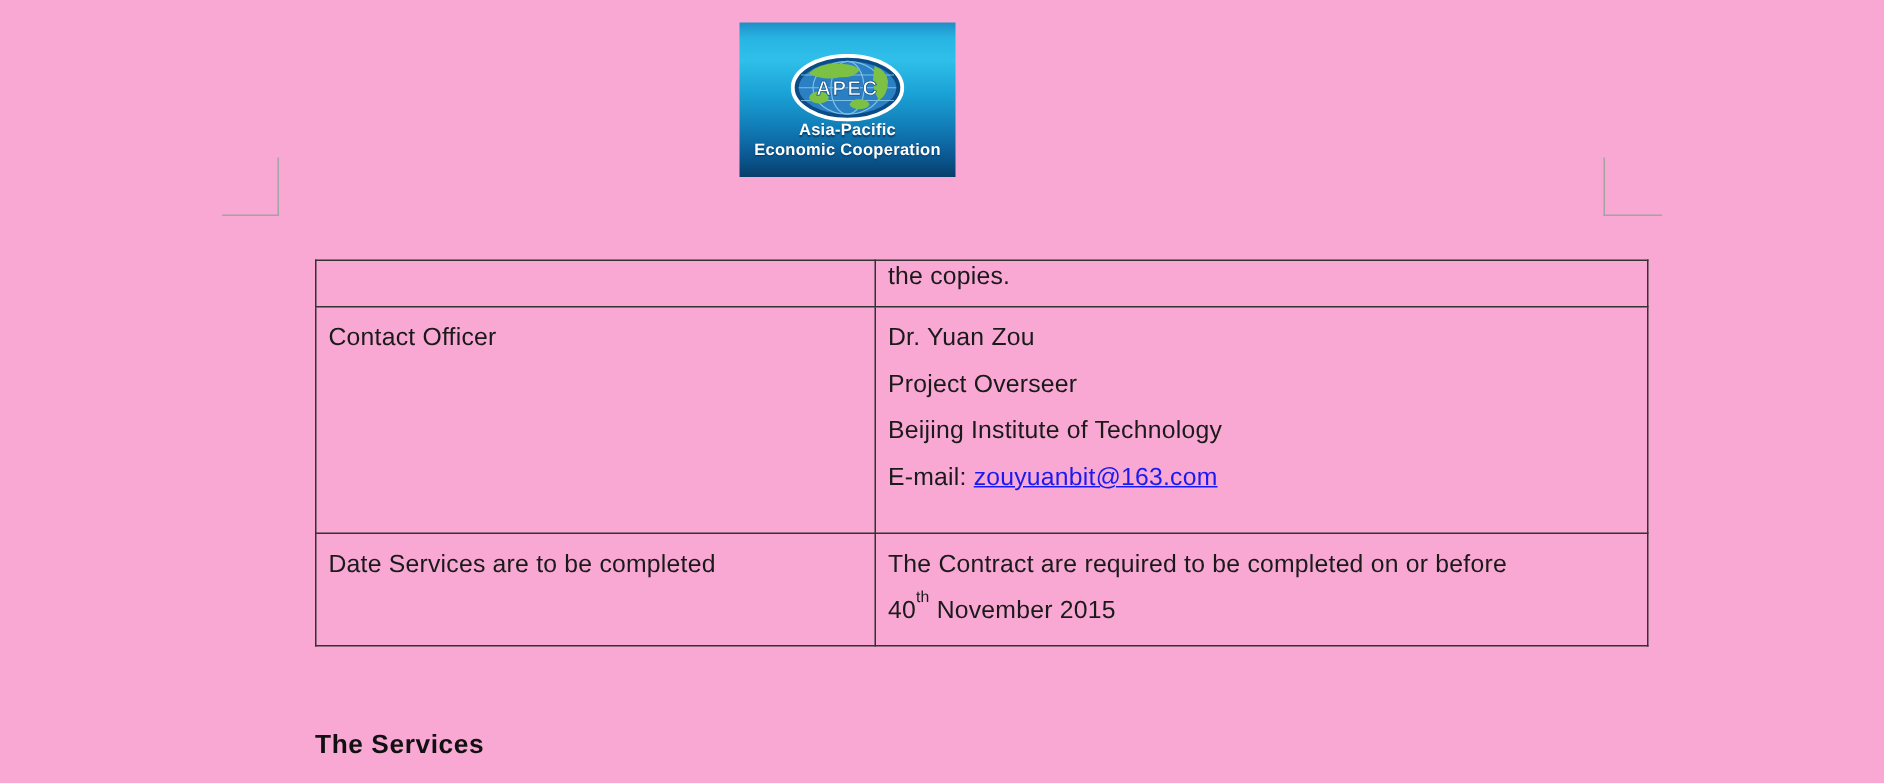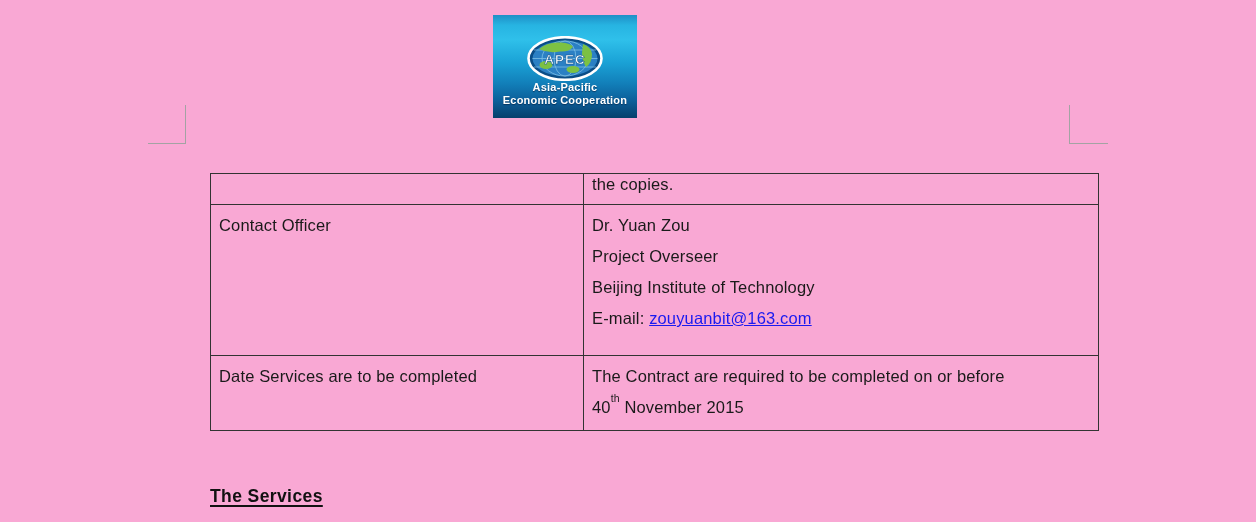--- a/index.html
+++ b/index.html
@@ -42,21 +42,21 @@
   tr.r2 td{height:140px;}
   tr.r3 td{height:39px;}
   tr.r4 td{height:64px;}
   a.email-link{color:#1a1af0;text-decoration:underline;cursor:pointer;}
   sup.ord{font-size:10.5px;position:relative;top:-5px;line-height:0;}
 
   
   .section-heading{
     position:absolute;left:210px;top:486px;
     font-size:17.5px;font-weight:bold;letter-spacing:.4px;color:#111111;
-    text-decoration:underline;text-decoration-thickness:1.6px;text-underline-offset:3px;
+    text-decoration-thickness:1.6px;text-underline-offset:3px;
   }
 </style>
 </head>
 <body>
 
 <div class="canvas">
 
   <div class="apec-logo">
     <svg class="apec-globe" width="76" height="45" viewBox="0 0 76 45">
       <ellipse cx="38" cy="22.5" rx="36.5" ry="21.3" fill="#0a4d86" stroke="#ffffff" stroke-width="2.6"></ellipse>

